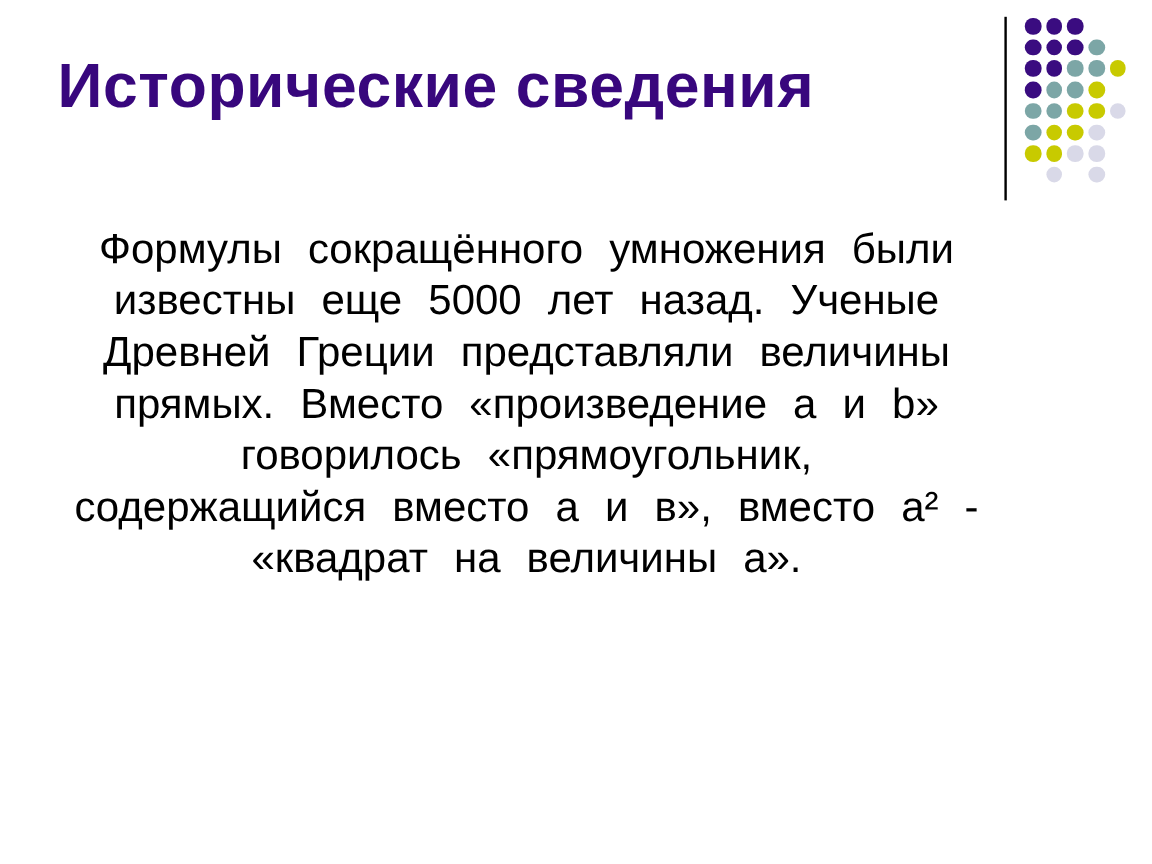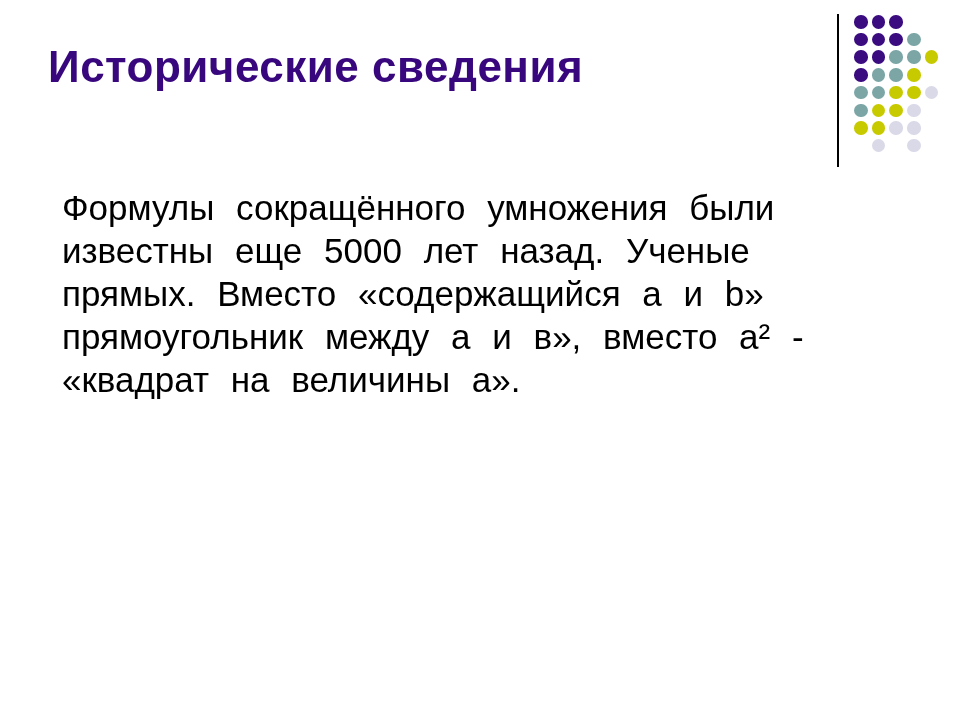--- a/index.html
+++ b/index.html
@@ -13,36 +13,37 @@
     height: 720px;
     background: #ffffff;
     overflow: hidden;
     font-family: "Liberation Sans", sans-serif;
   }
   .slide-title {
     position: absolute;
     left: 48px;
     top: 42px;
     margin: 0;
-    font-size: 44px;
+    font-size: 52px;
     font-weight: 700;
     letter-spacing: 0.5px;
     white-space: nowrap;
   }
   .body-text {
     position: absolute;
     left: 62px;
     top: 186px;
     font-size: 35px;
     line-height: 43px;
     word-spacing: 12px;
     color: #000;
   }
   .body-line {
     white-space: nowrap;
+    text-align: center;
   }
   .ornament-line {
     position: absolute;
     left: 837px;
     top: 14px;
     width: 2px;
     height: 153px;
   }
   .dot-grid {
     position: absolute;
@@ -63,22 +64,24 @@
 </head>
 <body>
 
 <div class="slide" style="background: rgb(255, 255, 255);">
 
   <h1 class="slide-title" style="color: rgb(56, 7, 125);">Исторические сведения</h1>
 
   <div class="body-text" style="color: rgb(0, 0, 0);">
     <div class="body-line">Формулы сокращённого умножения были</div>
     <div class="body-line">известны еще 5000 лет назад. Ученые</div>
-    <div class="body-line">прямых. Вместо «содержащийся а и b»</div>
-    <div class="body-line">прямоугольник между а и в», вместо а² -</div>
+    <div class="body-line">Древней Греции представляли величины</div>
+    <div class="body-line">прямых. Вместо «произведение а и b»</div>
+    <div class="body-line">говорилось «прямоугольник,</div>
+    <div class="body-line">содержащийся вместо а и в», вместо а² -</div>
     <div class="body-line">«квадрат на величины а».</div>
   </div>
 
   <div class="ornament-line" style="background: rgb(0, 0, 0);"></div>
 
   <div class="dot-grid">
       <div class="dot" style="background: rgb(58, 12, 128);"></div>
       <div class="dot" style="background: rgb(58, 12, 128);"></div>
       <div class="dot" style="background: rgb(58, 12, 128);"></div>
       <div class="dot" style="visibility: hidden;"></div>

